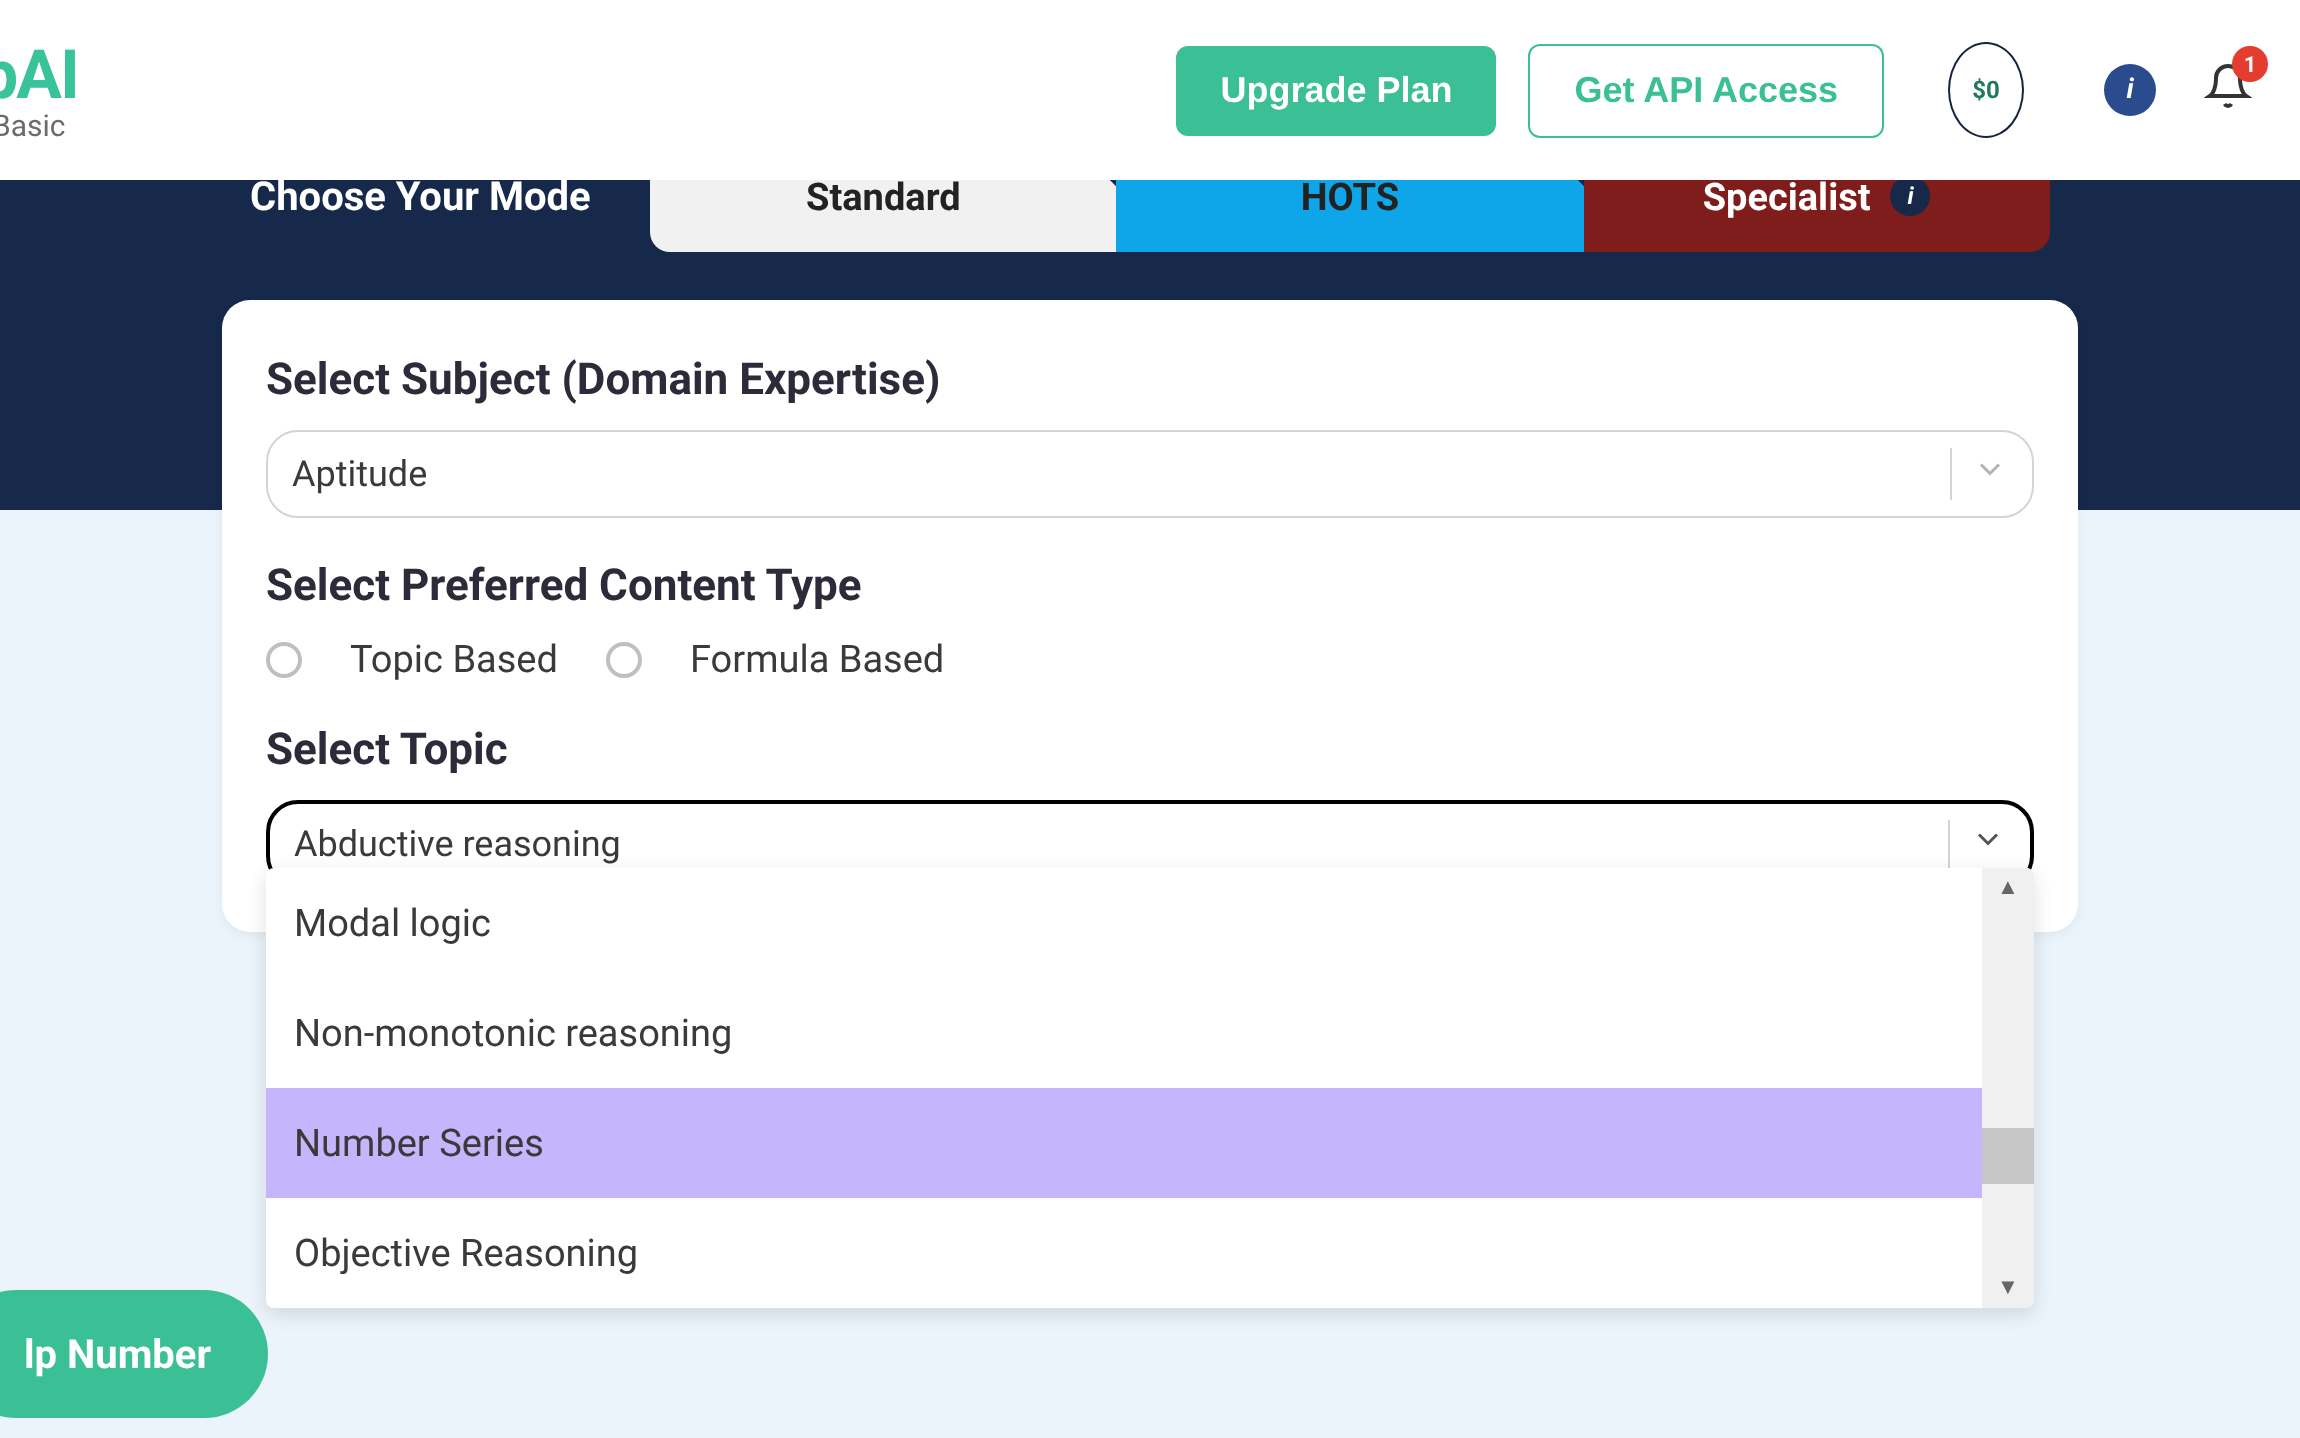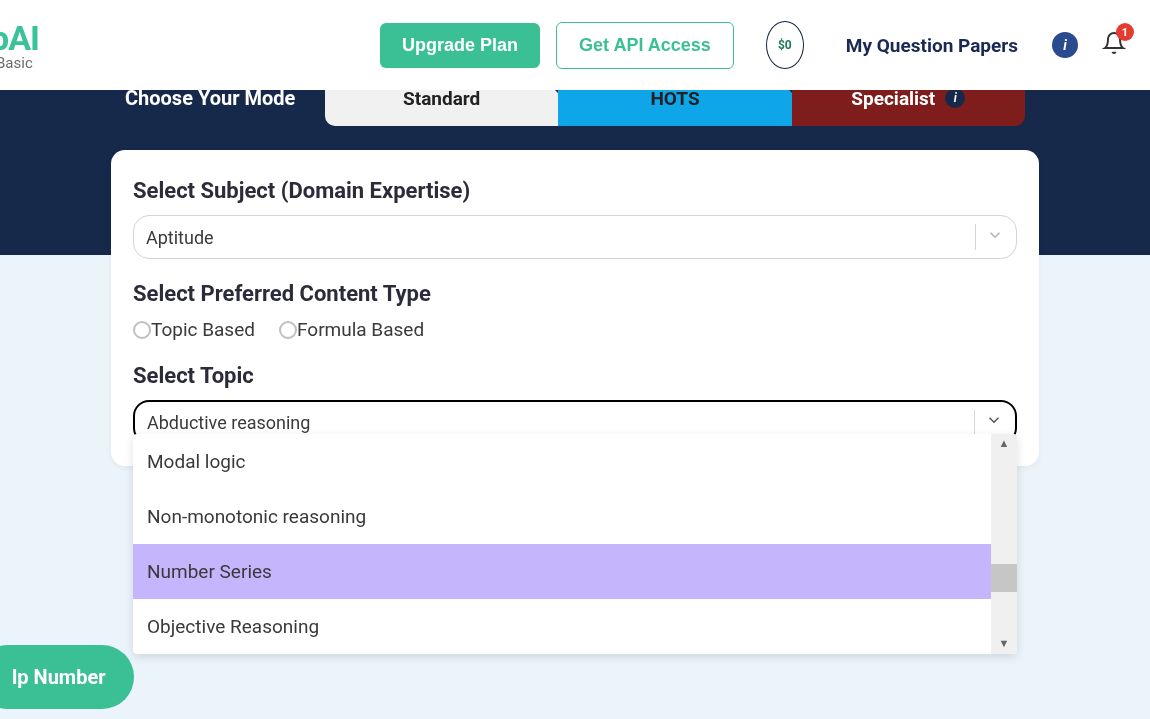--- a/index.html
+++ b/index.html
@@ -258,21 +258,21 @@
   .select-chevron.dark svg { stroke: #555; }
 
   .radio-row {
     display: flex;
     gap: 24px;
     margin-bottom: 22px;
   }
   .radio-opt {
     display: flex;
     align-items: center;
-    gap: 0;
+    gap: 24px;
     font-size: 19px;
     color: #3a3a3a;
     cursor: pointer;
   }
   .radio-circle {
     width: 18px;
     height: 18px;
     border: 2px solid #bfbfbf;
     border-radius: 50%;
   }
@@ -344,21 +344,20 @@
   <div class="logo-block">
     <span class="logo-text">pAI</span>
     <span class="logo-sub">Basic</span>
   </div>
   <div class="header-gap"></div>
   <button class="btn btn-upgrade">Upgrade Plan</button>
   <button class="btn btn-api">Get API Access</button>
   <div class="credit-oval">
     <span>$0</span>
   </div>
-  <span class="nav-link">My Question Papers</span>
   <div class="info-circle">i</div>
   <div class="bell-wrap">
     <svg class="bell-icon" viewBox="0 0 24 24">
       <path d="M18 8a6 6 0 1 0-12 0c0 7-3 9-3 9h18s-3-2-3-9"></path>
       <path d="M13.7 21a2 2 0 0 1-3.4 0"></path>
     </svg>
     <div class="bell-badge">1</div>
   </div>
 </div>
 

